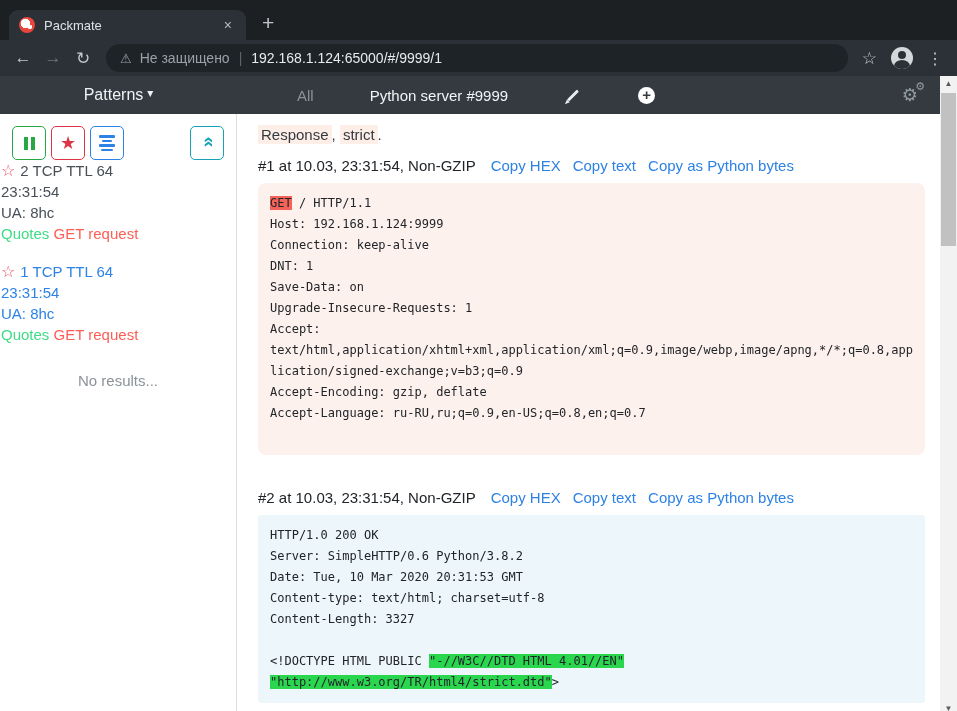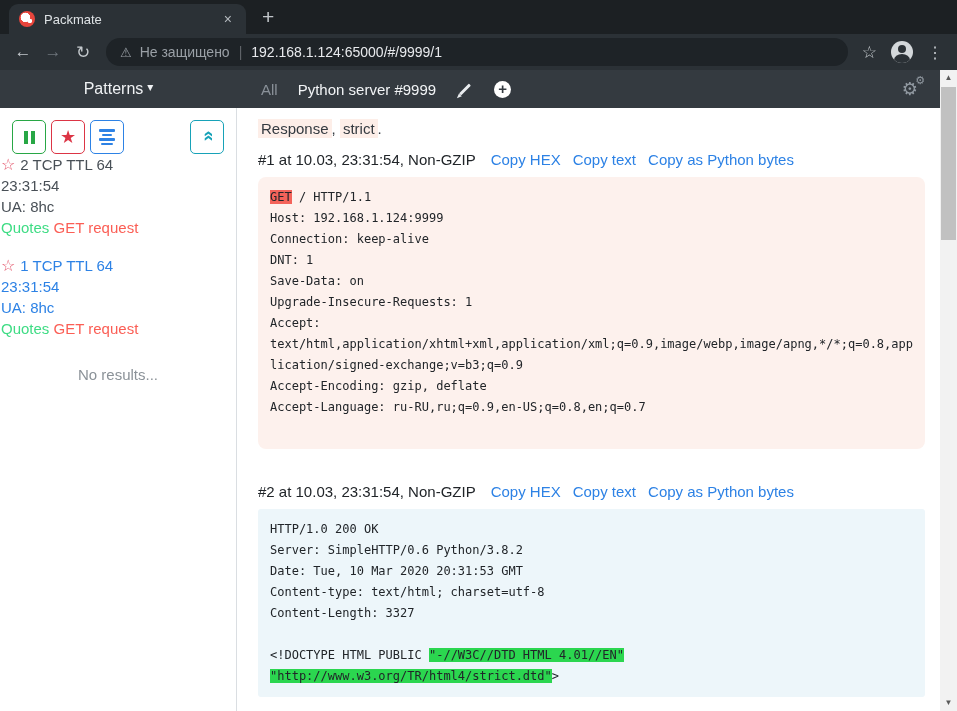--- a/index.html
+++ b/index.html
@@ -1,20 +1,20 @@
 <!DOCTYPE html>
 <html style="--link-blue: #2d82e5; --quote-green: #3edc84; --alert-red: #fb5e55; --hl-red: #f4635a; --hl-green: #2bd64f; --hl-pink: #fdeee8; --request-bg: #fdf1ed; --response-bg: #edf6fa; --app-header-bg: #343a40; --pause-green: #28a745; --star-red: #dc3545; --list-blue: #2d82e5; --collapse-teal: #17a2b8; --chrome-bg: #2b3136; --chrome-strip-bg: #1c2023;"><head>
 <meta charset="utf-8">
 <style>
   * { box-sizing: border-box; margin: 0; padding: 0; }
   html,body { width:957px; height:711px; overflow:hidden; }
   body { font-family:"Liberation Sans", sans-serif; background:#fff; }
 
   
-  .tabstrip { height:34px; background:var(--chrome-strip-bg,#1c2023); display:flex; align-items:flex-end; }
+  .tabstrip { height:40px; background:var(--chrome-strip-bg,#1c2023); display:flex; align-items:flex-end; }
   .tab { width:237px; height:30px; background:var(--chrome-bg,#2b3136); border-radius:9px 9px 0 0;
          margin-left:9px; display:flex; align-items:center; padding:0 10px; color:#dde1e4; font-size:13px; }
   .favicon { width:16px; height:16px; border-radius:50%; flex:0 0 16px;
     background: radial-gradient(circle at 40% 40%, #fff 0 4.5px, transparent 5px),
                 radial-gradient(circle at 68% 62%, #fff 0 2px, transparent 2.5px),
                 #e8453c; margin-right:9px; }
   .tab-title { flex:1; }
   .tab-close { color:#b6bbc0; font-size:14px; padding:0 4px; cursor:default; }
   .newtab { color:#c0c5c9; font-size:21px; margin:0 0 5px 16px; }
 
@@ -30,21 +30,21 @@
   .avatar { width:22px; height:22px; border-radius:50%; background:#d4d8db; position:relative; overflow:hidden; margin:0 8px; }
   .avatar::before { content:''; position:absolute; left:7px; top:4px; width:8px; height:8px; border-radius:50%; background:#2b3136; }
   .avatar::after  { content:''; position:absolute; left:3px; top:13px; width:16px; height:12px; border-radius:50%; background:#2b3136; }
   .bookmark { color:#c3c8cc; font-size:17px; margin:0 6px; }
   .menu-dots { color:#c3c8cc; font-size:16px; margin:0 6px; letter-spacing:0; }
 
   
   .viewport { position:relative; height:641px; }
   .page { width:940px; height:641px; display:flex; flex-direction:column; }
 
-  .app-header { height:38px; background:var(--app-header-bg,#343a40); display:flex; align-items:center; flex:0 0 38px; }
+  .app-header { height:38px; background:var(--app-header-bg,#343a40); display:flex; align-items:center; flex:0 0 38px;gap:36px; }
   .ph-left { width:237px; display:flex; justify-content:center; }
   .patterns { color:#f0f2f4; font-size:16px; }
   .caret { font-size:12px; color:#f0f2f4; margin-left:4px; }
   .ptab-all { color:#8a9199; font-size:15px; margin:0 20px 0 24px; }
   .ptab-cur { color:#f2f4f6; font-size:15px; }
   .pencil { width:14px; height:3px; background:#e9ecef; border-radius:1px; position:relative;
             transform:rotate(-45deg); margin:0 14px 0 22px; display:inline-block; }
   .pencil::after { content:''; position:absolute; left:-5px; top:-0.5px; border-right:5px solid #e9ecef;
                    border-top:2px solid transparent; border-bottom:2px solid transparent; }
   .plus-circle { width:17px; height:17px; border-radius:50%; background:#fff; color:#343a40;

